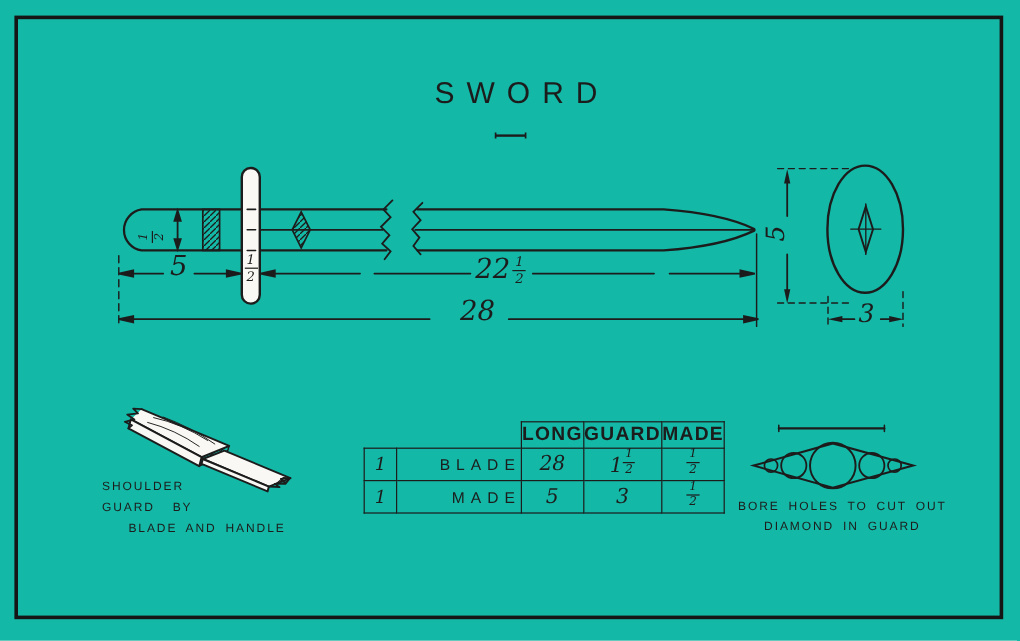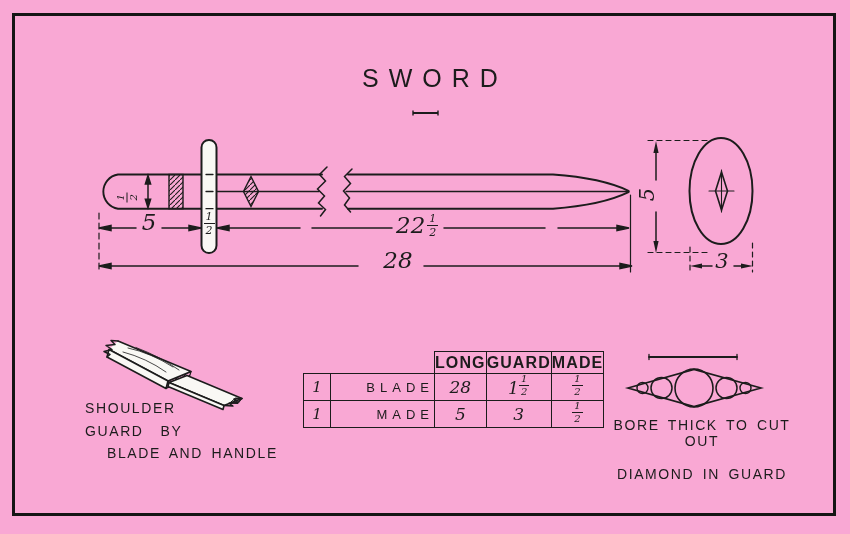--- a/index.html
+++ b/index.html
@@ -1,23 +1,23 @@
 <!DOCTYPE html>
 <html><head>
 <meta charset="utf-8">
 <style>
   html,body{margin:0;padding:0;background:#e8e7e3;}
-  .page{position:relative;width:850px;height:534px;background:#f9a8d4;overflow:hidden;
+  .page{position:relative;width:850px;height:534px;background:#14b8a6;overflow:hidden;
         font-family:"Liberation Sans",sans-serif;color:#1c1c1c;}
   .frame{position:absolute;left:12px;top:13px;width:824px;height:503px;
          border:3px solid #151515;box-sizing:border-box;}
   svg.linework{position:absolute;left:0;top:0;}
   .abs{position:absolute;}
   .title{font-size:25px;letter-spacing:10px;font-weight:500;text-align:center;}
-  .caption{font-size:14px;letter-spacing:1.6px;word-spacing:3px;white-space:pre;font-weight:500;}
+  .caption{font-size:10px;letter-spacing:1.6px;word-spacing:3px;white-space:pre;font-weight:500;}
   .dimnum{font-family:"DejaVu Serif",serif;font-style:italic;font-size:23px;line-height:1;text-align:center;}
   .dimnum.small{font-size:21px;}
   .vfrac{display:inline-block;text-align:center;line-height:1;
          font-family:"DejaVu Serif",serif;font-style:italic;font-size:11px;}
   .vfrac .n{display:block;padding:0 2px 1px;border-bottom:1.4px solid #1c1c1c;}
   .vfrac .d{display:block;padding-top:1px;}
   .rot{transform:rotate(-90deg);transform-origin:center center;}
   .dimrow{display:flex;align-items:center;}
   .dimrow .vfrac{margin-top:1px;margin-left:2px;}
   
@@ -202,16 +202,16 @@
       <td class="qty">1</td>
       <td class="nm">MADE</td>
       <td class="cnum">5</td>
       <td class="cnum">3</td>
       <td class="cthick"><span class="vfrac sm"><span class="n">1</span><span class="d">2</span></span></td>
     </tr>
   </tbody>
     </table>
 
   <div class="abs" style="left:612px;top:417px;width:180px;text-align:center;">
-    <div class="caption" style="white-space:normal;">BORE THICK TO CUT OUT</div>
-    <div class="caption" style="white-space:normal;margin-top:17px;">DIAMOND IN GUARD</div>
+    <div class="caption" style="white-space:normal;">BORE HOLES TO CUT OUT</div>
+    <div class="caption" style="white-space:normal;margin-top:6px;">DIAMOND IN GUARD</div>
   </div>
 </div>
 
 </body></html>

